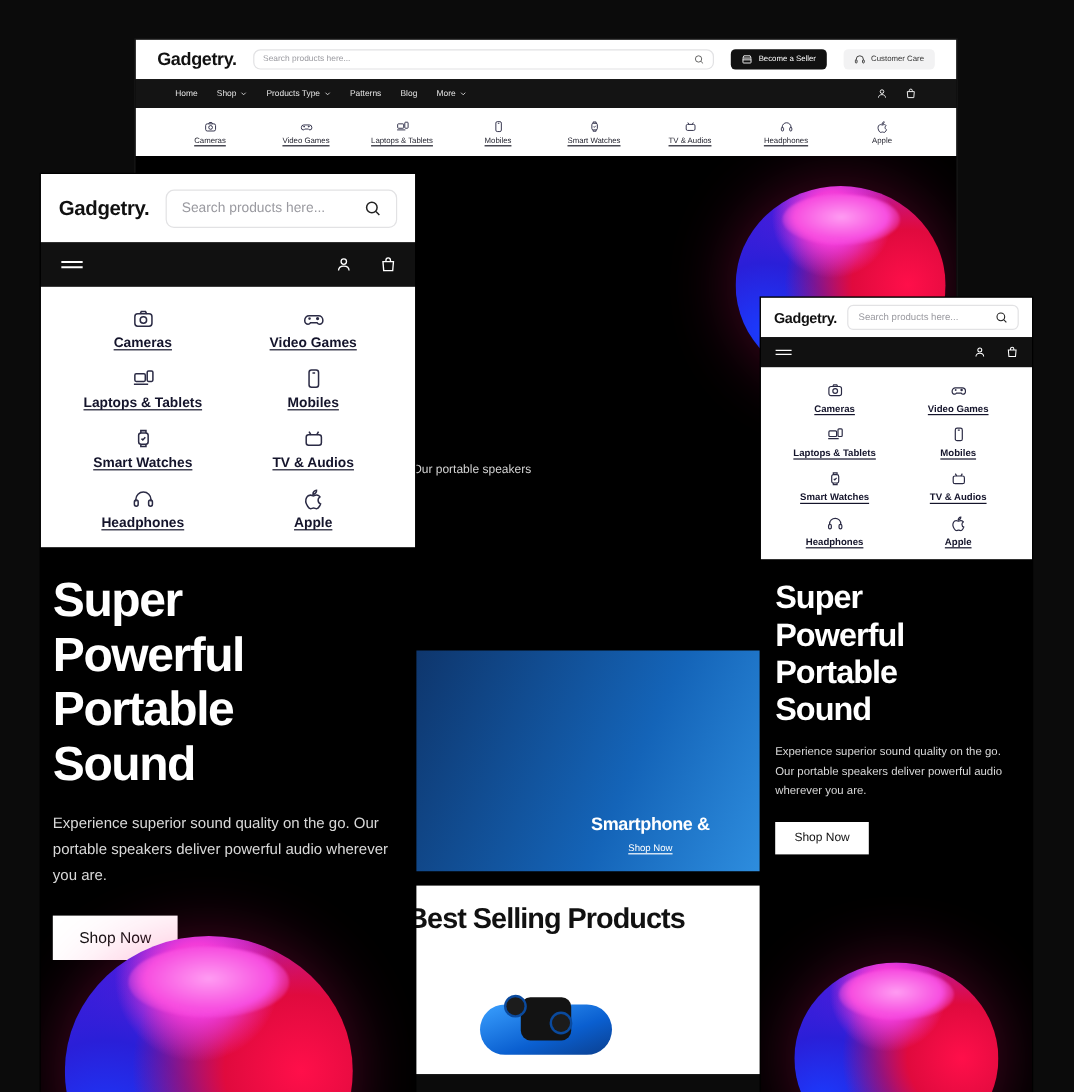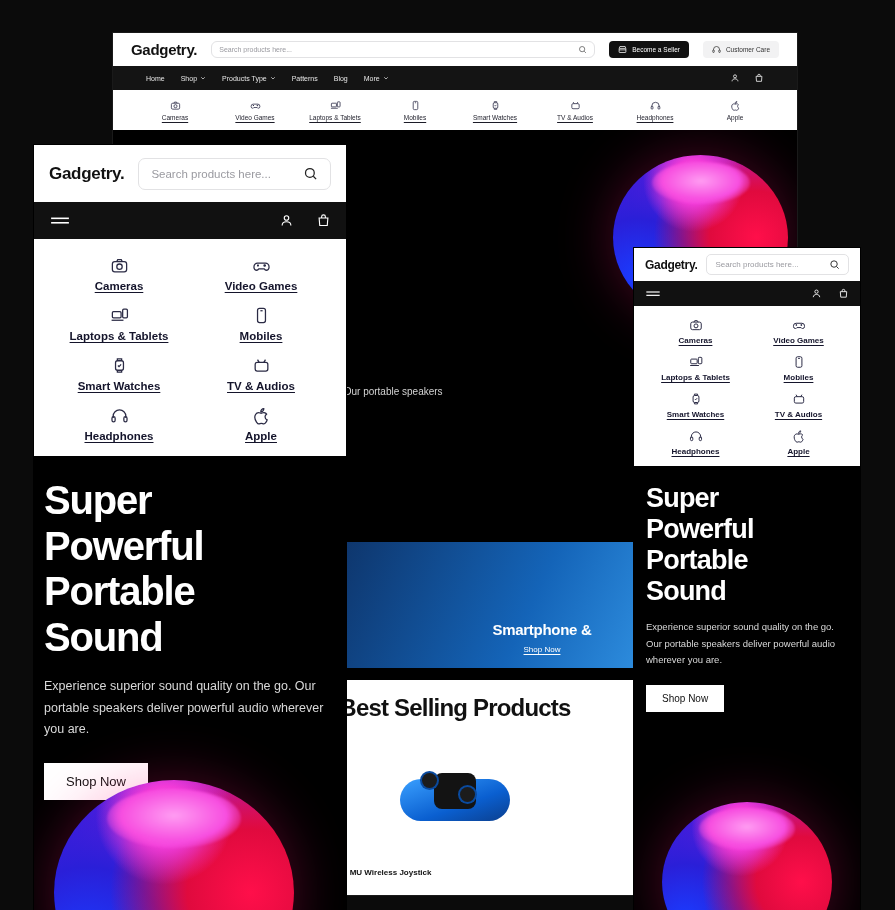--- a/index.html
+++ b/index.html
@@ -66,21 +66,21 @@
   #dhero .orb { width:175px; height:165px; left:500px; top:25px; }
   #dherotxt { position:absolute; left:30px; top:60px; width:300px; color:#fff; }
   #dherotxt h1 { font-size:40px; line-height:1.12; font-weight:700; letter-spacing:-1px; }
   #dherotxt p { margin-top:14px; font-size:10px; line-height:1.7; color:#d3d3d3; }
   #dherobtn {
     margin-top:18px; display:inline-block; background:#fff; color:#111;
     font-size:10px; padding:8px 16px; border-radius:2px;
   }
 
   #dbanners { display:flex; gap:14px; padding:12px 16px; background:#000; }
-  .bn { height:126px; border-radius:6px; position:relative; overflow:hidden; }
+  .bn { height:184px; border-radius:6px; position:relative; overflow:hidden; }
   .bn.cam { flex:0 0 160px; background:linear-gradient(140deg,#242424 0%,#141414 55%,#0a0a0a 100%); }
   .bn.cam::before{
     content:""; position:absolute; left:6px; top:28px; width:72px; height:110px;
     border-radius:8px; background:linear-gradient(100deg,#3a3a3a,#101010 70%);
     box-shadow: inset -8px 0 14px rgba(0,0,0,.8);
   }
   .bn.cam::after{
     content:""; position:absolute; left:42px; top:44px; width:12px; height:30px;
     background:linear-gradient(180deg,#e8e8e8,#8c8c8c); border-radius:2px;
   }

